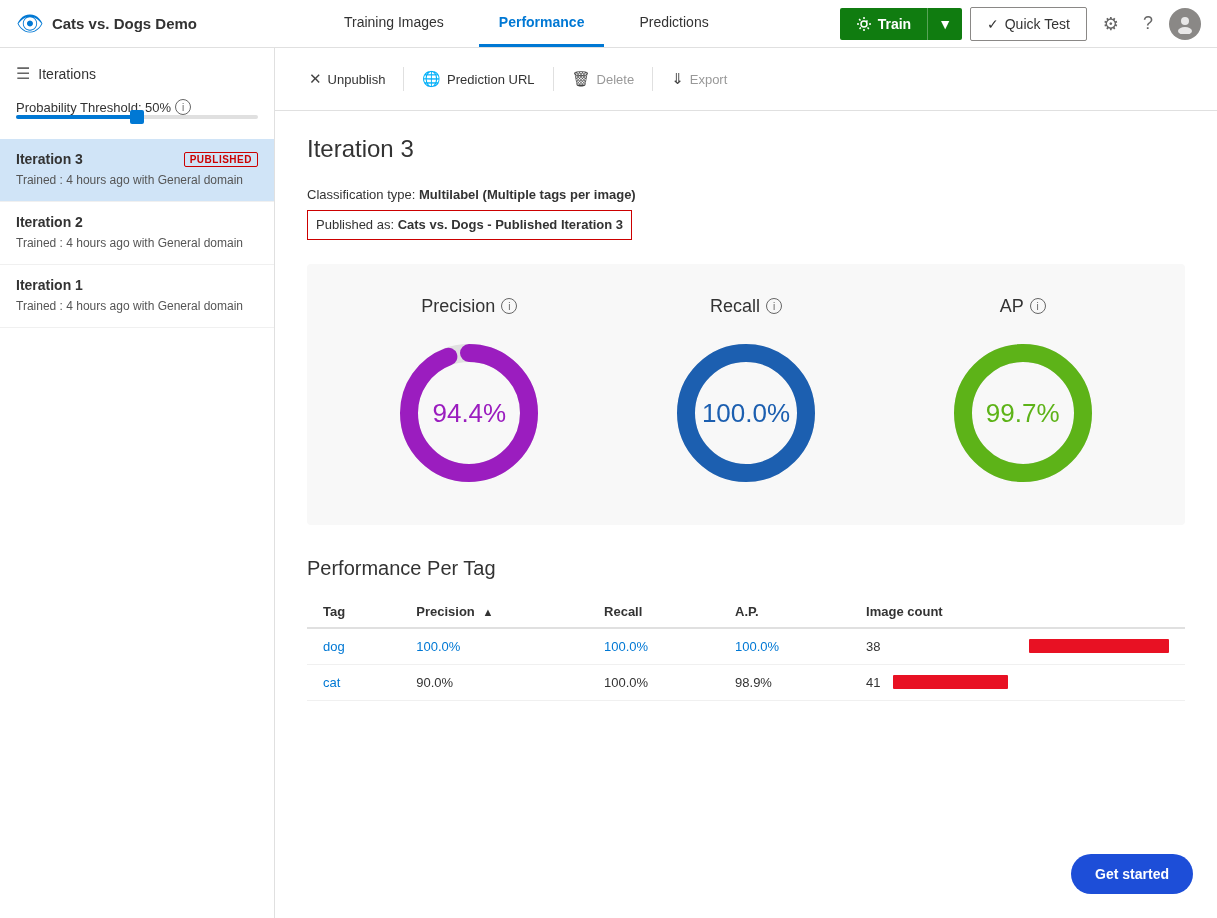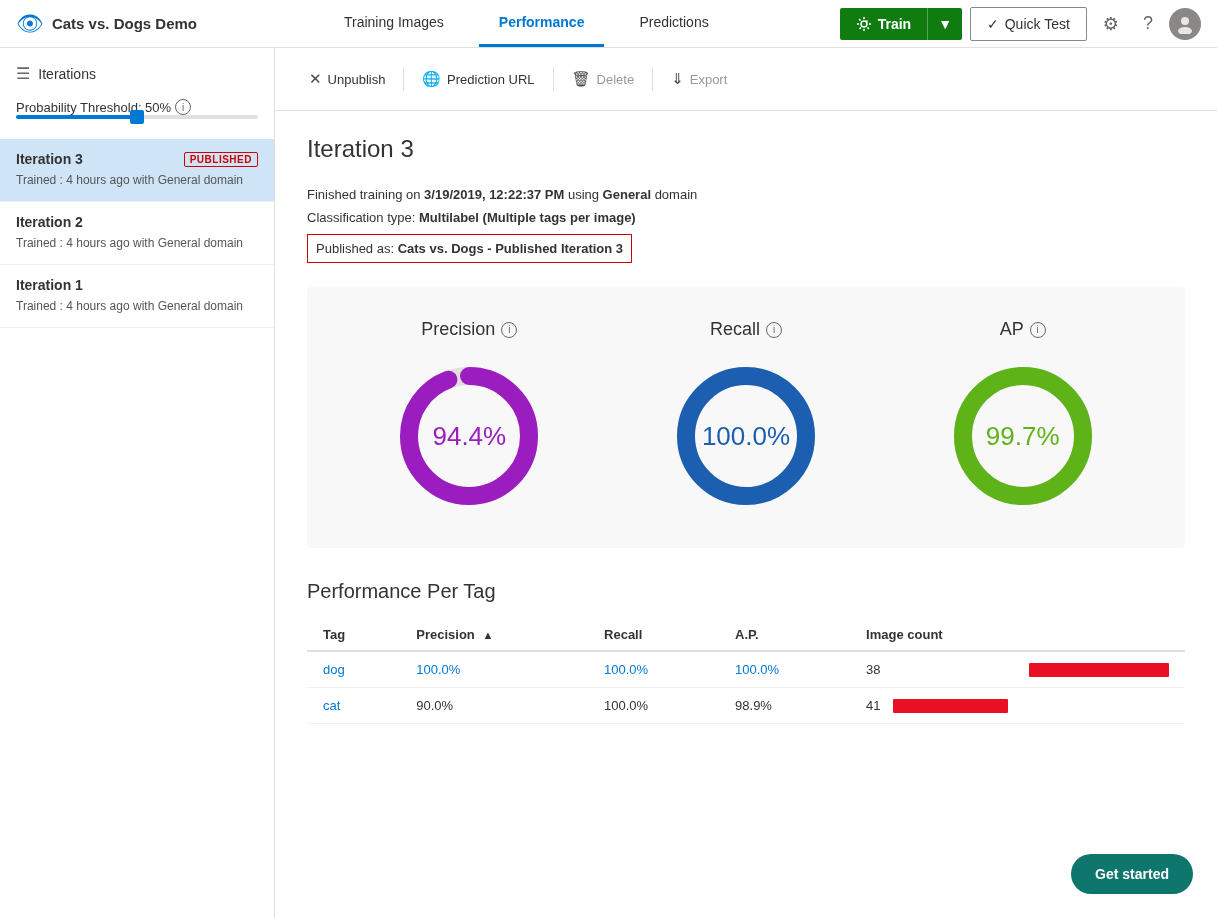--- a/index.html
+++ b/index.html
@@ -70,21 +70,21 @@
     
     .section-title { font-size: 20px; font-weight: 400; color: #333; margin: 32px 0 16px; }
     .perf-table { width: 100%; border-collapse: collapse; }
     .perf-table th { text-align: left; padding: 8px 16px; font-size: 13px; font-weight: 700; color: #333; border-bottom: 2px solid #e0e0e0; }
     .perf-table td { padding: 10px 16px; font-size: 13px; border-bottom: 1px solid #f0f0f0; }
     .tag-link { color: #0078d4; text-decoration: none; cursor: pointer; }
     .sort-icon { margin-left: 4px; font-size: 11px; }
     .bar { height: 14px; background: #e81123; border-radius: 1px; }
 
     
-    .get-started-btn { position: fixed; bottom: 24px; right: 24px; background: #0f766e; color: #fff; border: none; border-radius: 20px; padding: 12px 24px; font-size: 14px; font-weight: 600; cursor: pointer; }
+    .get-started-btn { position: fixed; bottom: 24px; right: 24px; background: #1d4ed8; color: #fff; border: none; border-radius: 20px; padding: 12px 24px; font-size: 14px; font-weight: 600; cursor: pointer; }
 
     
     svg.donut { transform: rotate(-90deg); }
   </style>
 </head>
 <body>
 
 <div class="header">
   <div class="logo-area">
     <span class="logo-icon">👁</span>
@@ -189,23 +189,20 @@
       <button class="toolbar-btn" style="color:#999;">
         <span class="icon">⇓</span>
         <span>Export</span>
       </button>
     </div>
 
     <div class="content">
       <h1 class="iteration-title">Iteration 3</h1>
 
       <div class="iteration-meta">
-        <div>
-          <span>Finished training on </span><strong>3/19/2019, 12:22:37 PM</strong><span> using </span><strong>General</strong><span> domain</span>
-        </div>
         <div>
           <span>Classification type: </span><strong>Multilabel (Multiple tags per image)</strong>
         </div>
         <div>
           <span class="published-info">
             <span>Published as: </span><strong>Cats vs. Dogs - Published Iteration 3</strong>
           </span>
         </div>
       </div>
 

